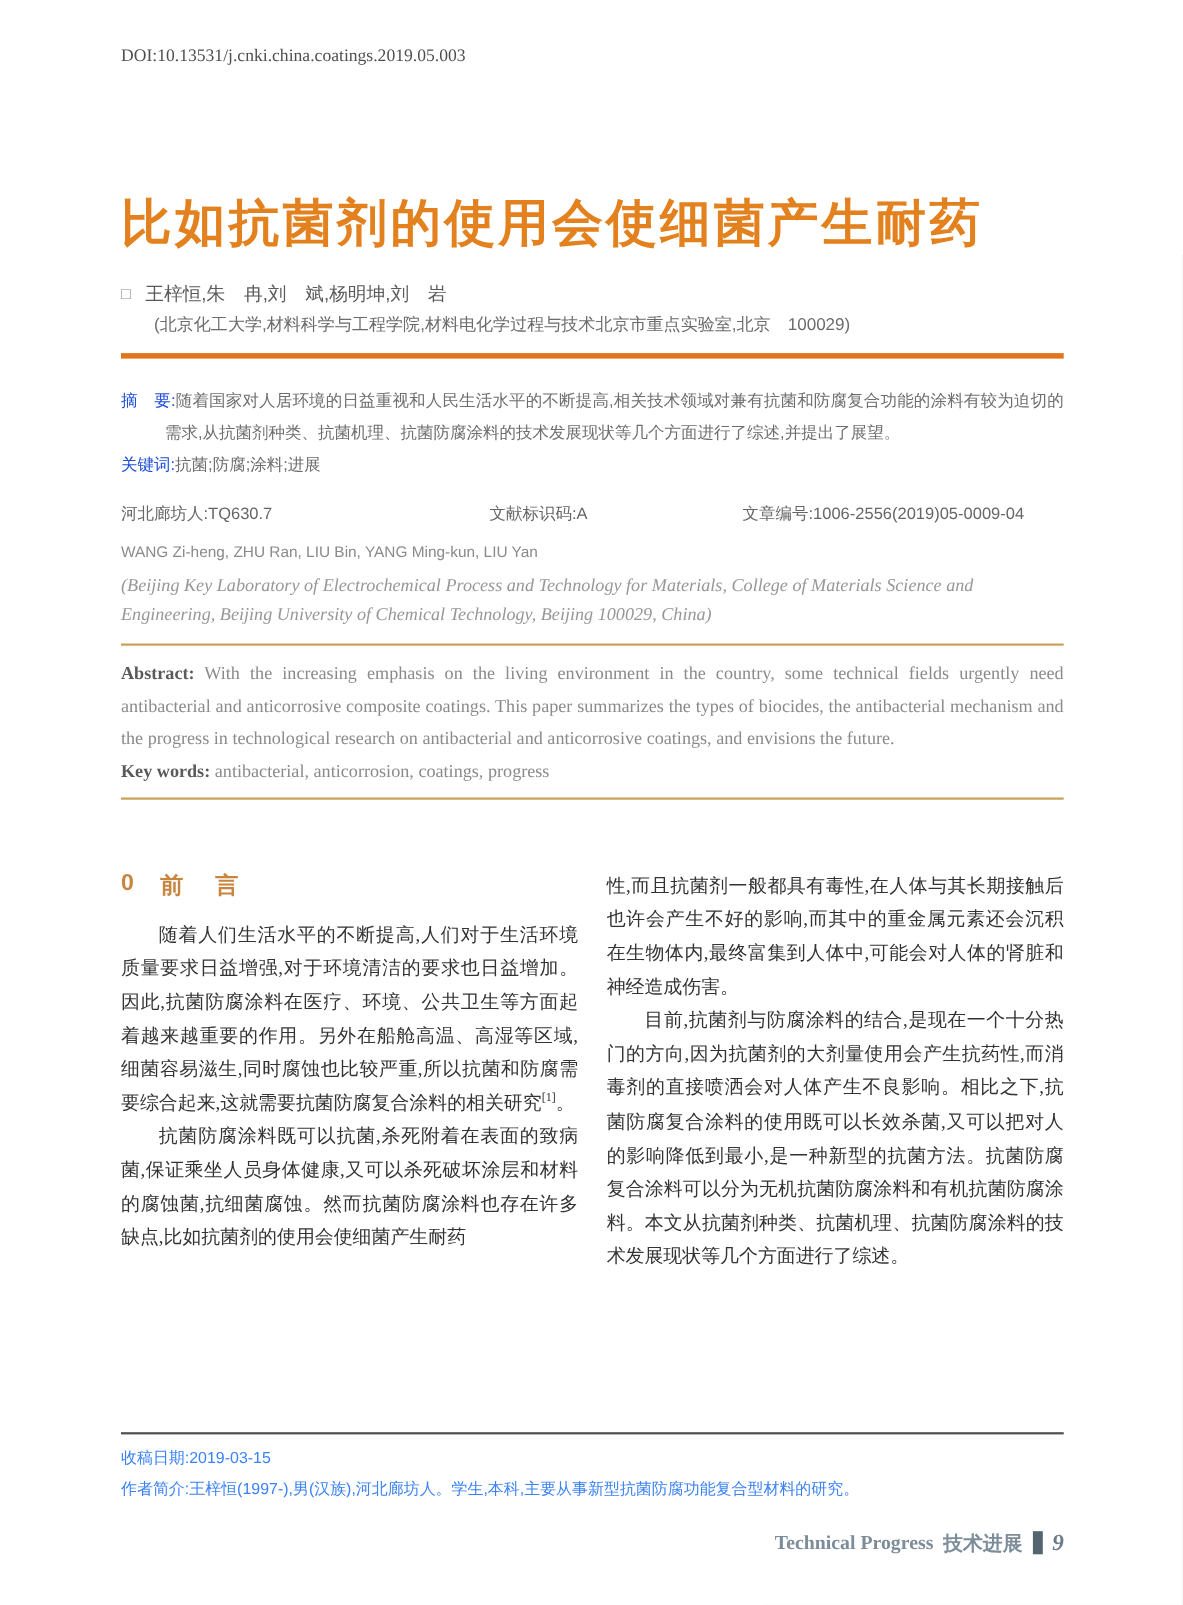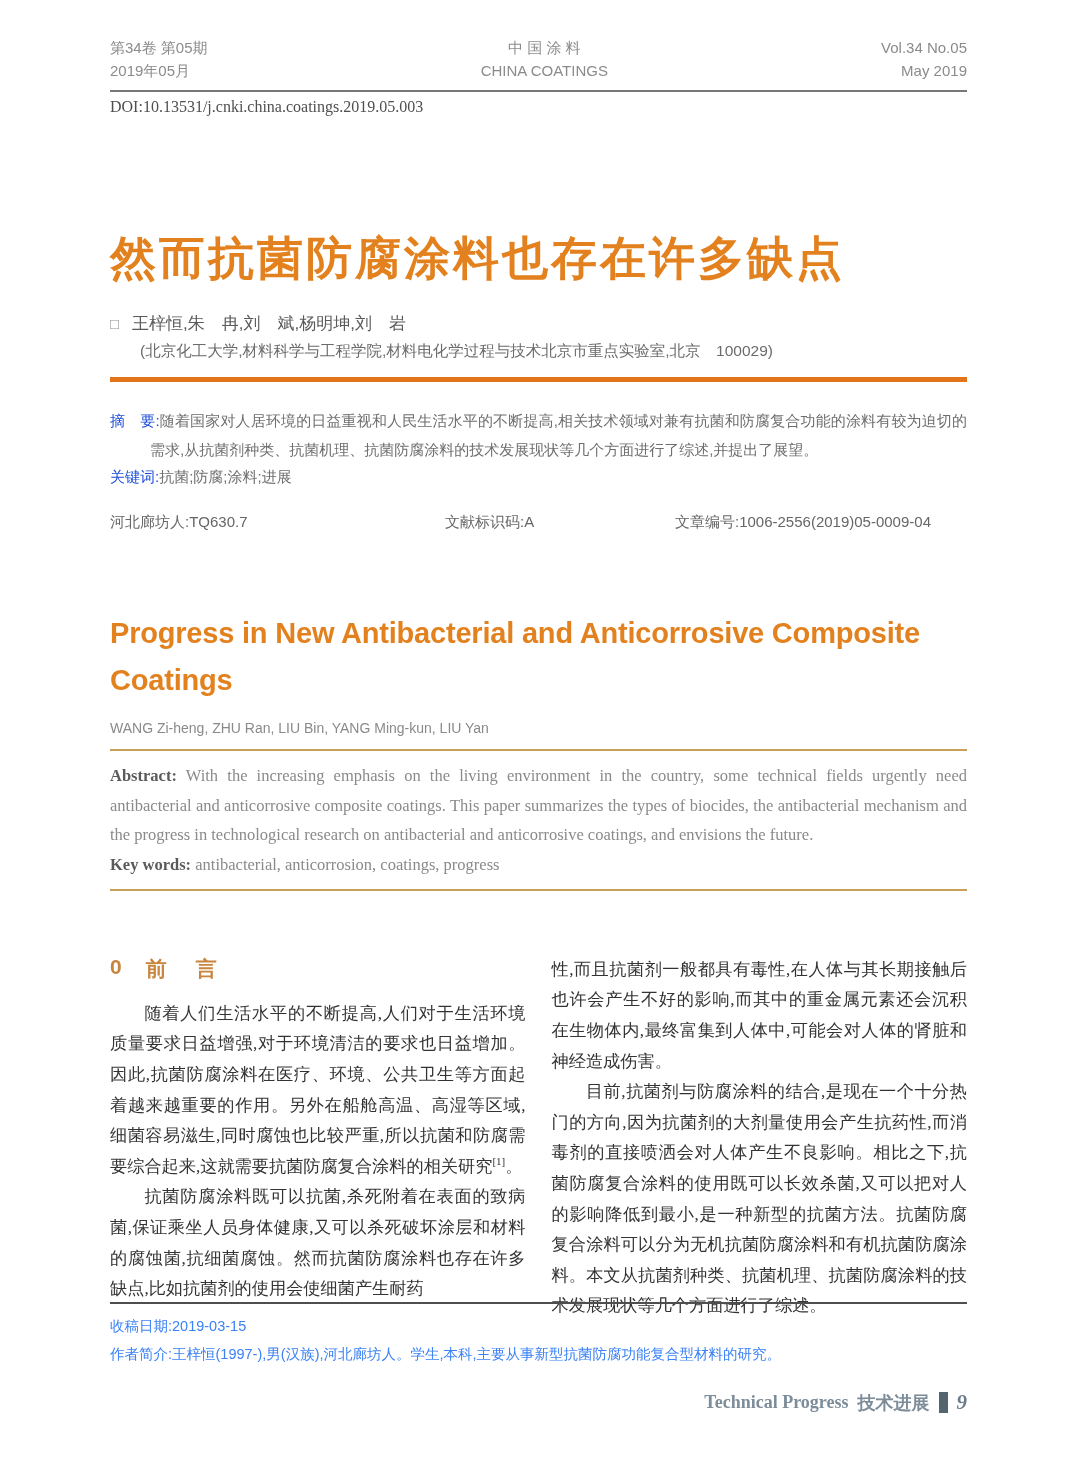--- a/index.html
+++ b/index.html
@@ -69,54 +69,40 @@
     align-items:center; gap:9px; font-family:"Liberation Serif", serif;
     color:#7d8c99; font-size:18px; font-weight:bold; }
   .pf-bar { width:9px; height:21px; background:#55656f; }
   .pf-num { font-style:italic; font-size:21px; color:#6b7b89; }
 </style>
 </head>
 <body>
 
 <div class="page">
 
-  <div class="header-row">
-    <div class="h-left">
-      <div>第34卷 第05期</div>
-      <div>2019年05月</div>
-    </div>
-    <div class="h-center">
-      <div>中 国 涂 料</div>
-      <div>CHINA COATINGS</div>
-    </div>
-    <div class="h-right">
-      <div>Vol.34  No.05</div>
-      <div>May 2019</div>
-    </div>
-  </div>
   <div class="doi">DOI:10.13531/j.cnki.china.coatings.2019.05.003</div>
 
-  <h1 class="title-cn">然而抗菌防腐涂料也存在许多缺点</h1>
+  <h1 class="title-cn">比如抗菌剂的使用会使细菌产生耐药</h1>
   <div class="authors-row">
     <span class="author-marker">□</span>
     <span>王梓恒,朱　冉,刘　斌,杨明坤,刘　岩</span>
   </div>
   <div class="affil-cn">(北京化工大学,材料科学与工程学院,材料电化学过程与技术北京市重点实验室,北京　100029)</div>
   <div class="rule-thick"></div>
 
   <p class="abstract-cn"><span class="lbl">摘　要:</span><span>随着国家对人居环境的日益重视和人民生活水平的不断提高,相关技术领域对兼有抗菌和防腐复合功能的涂料有较为迫切的需求,从抗菌剂种类、抗菌机理、抗菌防腐涂料的技术发展现状等几个方面进行了综述,并提出了展望。</span></p>
   <p class="kw-cn"><span class="lbl">关键词:</span><span>抗菌;防腐;涂料;进展</span></p>
   <div class="class-row">
     <span class="c1">河北廊坊人:TQ630.7</span>
     <span class="c2">文献标识码:A</span>
     <span class="c3">文章编号:1006-2556(2019)05-0009-04</span>
   </div>
 
-  <h2 class="title-en">Progress in New Antibacterial and Anticorrosive Composite Coatings</h2>
   <div class="authors-en">WANG Zi-heng, ZHU Ran, LIU Bin, YANG Ming-kun, LIU Yan</div>
+  <div class="affil-en">(Beijing Key Laboratory of Electrochemical Process and Technology for Materials, College of Materials Science and Engineering, Beijing University of Chemical Technology, Beijing 100029, China)</div>
   <div class="rule-thin"></div>
   <p class="abstract-en"><b>Abstract:</b><span> With the increasing emphasis on the living environment in the country, some technical fields urgently need antibacterial and anticorrosive composite coatings. This paper summarizes the types of biocides, the antibacterial mechanism and the progress in technological research on antibacterial and anticorrosive coatings, and envisions the future.</span></p>
   <p class="kw-en"><b>Key words:</b><span> antibacterial, anticorrosion, coatings, progress</span></p>
   <div class="rule-thin2"></div>
 
   <div class="body-cols">
     <div class="col">
       <div class="sec-head">
         <span>0</span>
         <span>前　言</span>

